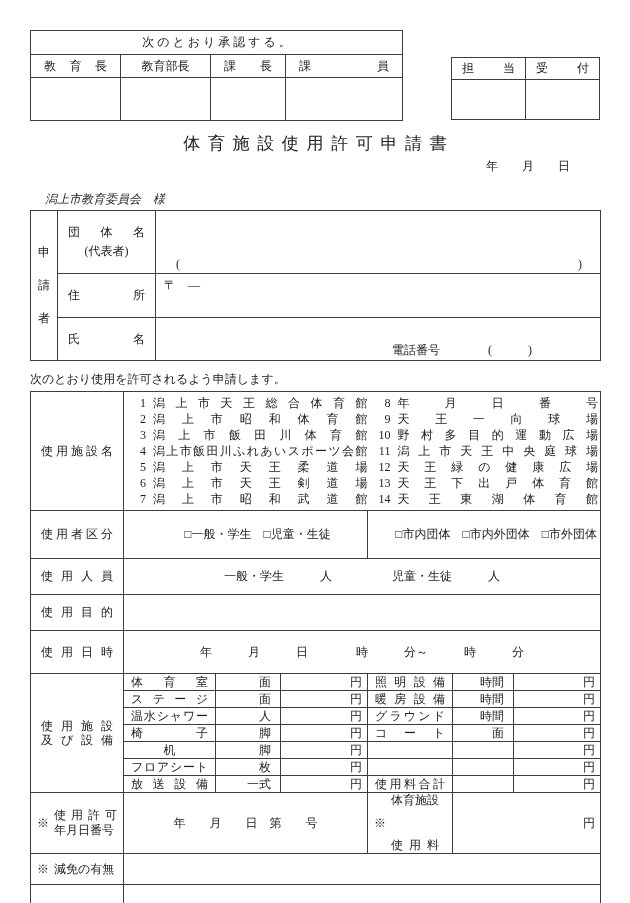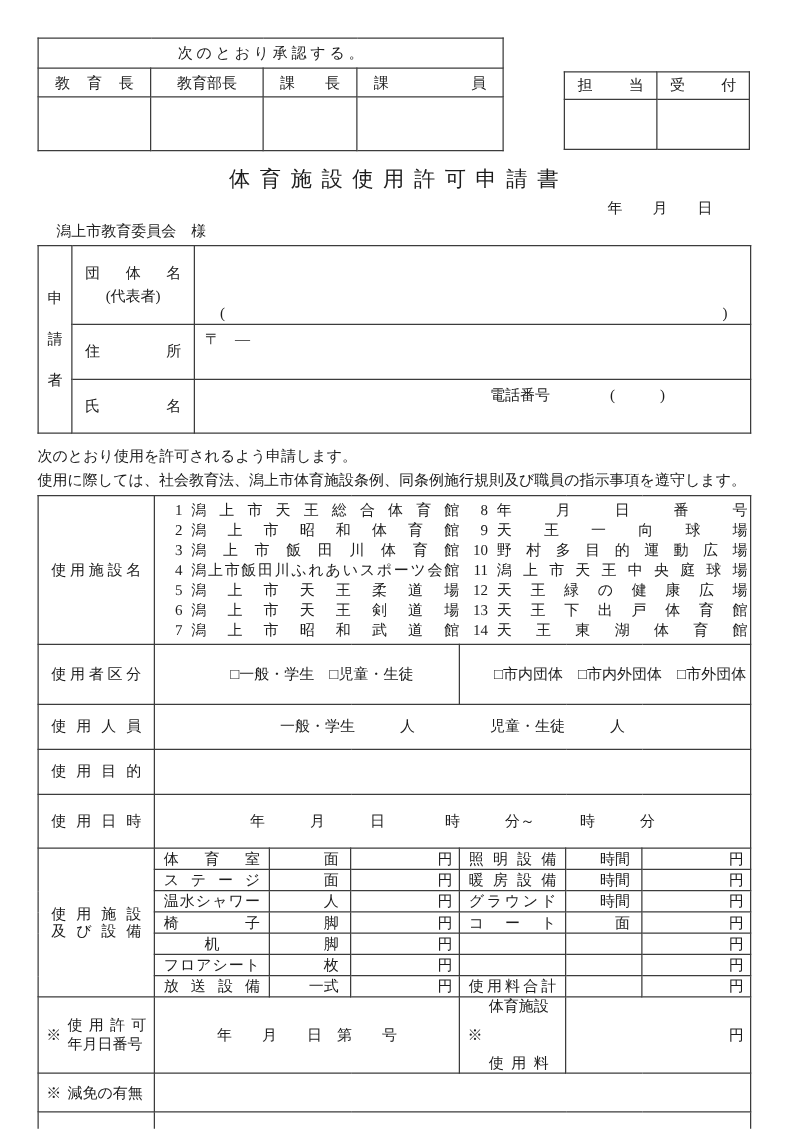--- a/index.html
+++ b/index.html
@@ -22,33 +22,33 @@
   .approval { width:372px; }
   .approval .head { height:23px; text-align:center; letter-spacing:.25em; text-indent:.25em; }
   .approval .col { height:22px; text-align:center; padding:0 13px; }
   .approval .empty { height:42px; }
   .reception { width:148px; margin-left:auto; margin-top:27px; }
   .reception .col { height:21px; padding:0 10px; }
   .reception .empty { height:39px; }
 
   .doc-title { margin-top:11px; text-align:center; font-size:17px; letter-spacing:.45em; text-indent:.45em; }
   .date-line { margin-top:3px; text-align:right; padding-right:30px; line-height:17px; }
-  .addressee { margin-top:2px; padding-left:15px; line-height:17px; }
+  .addressee { margin-top:16px; padding-left:15px; line-height:17px;font-style:italic; }
 
   
   .applicant { width:570px; margin-top:2px; }
   .side-cell { }
   .side-wrap { display:flex; flex-direction:column; align-items:center; justify-content:center; gap:16px; }
   .al-cell { padding:2px 10px; }
   .org-lines { display:flex; flex-direction:column; line-height:1.55; }
   .org-sub { text-align:center; }
   .rel { position:relative; }
   .paren-line { position:absolute; left:20px; right:18px; bottom:1px; display:flex; justify-content:space-between; }
   .addr-cell { vertical-align:top; padding:3px 8px; }
-  .phone-line { position:absolute; right:68px; bottom:21px; white-space:pre; }
+  .phone-line { position:absolute; right:68px; bottom:1px; white-space:pre; }
   .h58 { height:58px; } .h37 { height:37px; } .h38 { height:38px; }
 
   .notes { margin-top:9px; line-height:19px; }
 
   
   .main { width:570px; margin-top:2px; }
   .lbl { padding:0 10px; }
   .fac-cell { padding:3px 10px 3px 7px; }
   .fac-grid { display:grid; grid-template-columns:51.5% 48.5%; column-gap:8px; }
   .f-item { display:flex; line-height:16px; }
@@ -164,21 +164,20 @@
       <td class="al-cell jfy h38">氏名</td>
       <td class="rel h38">
         <span class="phone-line">電話番号　　　　(　　　)</span>
       </td>
     </tr>
   </tbody>
     </table>
 
   <div class="notes">
     <div>次のとおり使用を許可されるよう申請します。</div>
-    <div>使用に際しては、社会教育法、潟上市体育施設条例、同条例施行規則及び職員の指示事項を遵守します。</div>
   </div>
 
   <table class="main">
     <colgroup>
       <col style="width:93px">
         <col style="width:92px">
         <col style="width:65px">
         <col style="width:87px">
       <col style="width:85px">
         <col style="width:61px">

